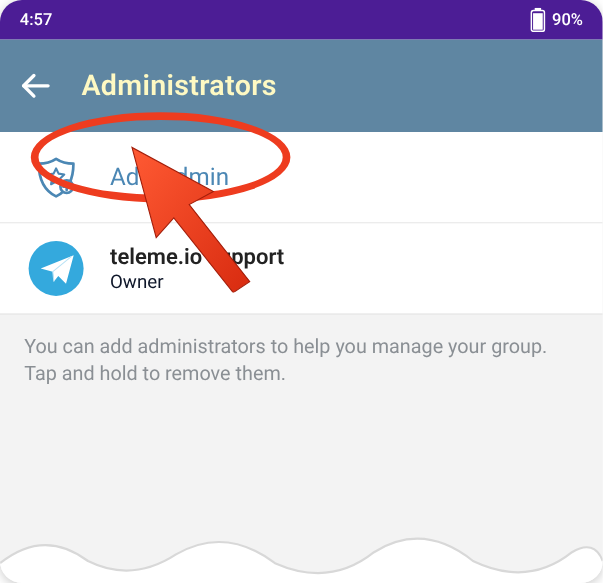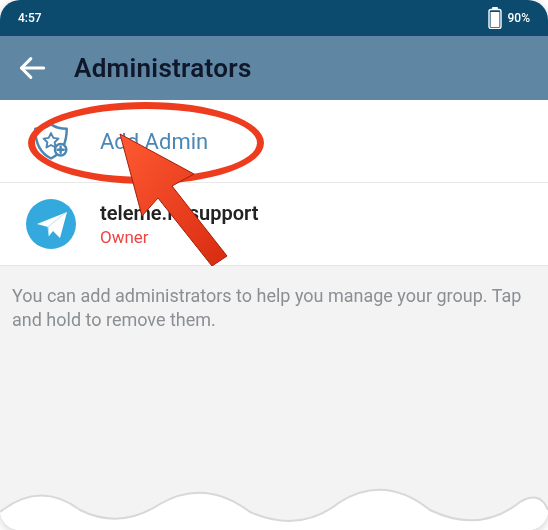--- a/index.html
+++ b/index.html
@@ -3,53 +3,53 @@
 <meta charset="utf-8">
 <style>
   * { box-sizing: border-box; margin: 0; padding: 0; }
   html, body { width: 548px; height: 530px; font-family: -apple-system, Roboto, Arial, sans-serif; background: #fff; }
   .phone {
     width: 548px; height: 530px; position: relative; overflow: hidden;
     background: #fff; border-radius: 20px; box-shadow: 0 2px 10px rgba(0,0,0,.2);
   }
   
   .status-bar {
-    height: 36px; background: #0c4a6e; color: #fff; display: flex;
+    height: 36px; background: #4c1d95; color: #fff; display: flex;
     align-items: center; justify-content: space-between; padding: 10px 18px;
-    font-size: 12px; font-weight: 500;
+    font-size: 15px; font-weight: 500;
   }
   .status-right { display: flex; align-items: center; gap: 6px; justify-content: space-between; }
   .battery-icon { width: 14px; height: 22px; display: inline-block; }
   
   .header {
-    height: 64px; background: #5f86a2; color: #0f172a; display: flex;
+    height: 84px; background: #5f86a2; color: #fef9c3; display: flex;
     align-items: center; padding: 0 18px; gap: 28px;
   }
   .back-btn { width: 28px; height: 28px; cursor: pointer; }
   .header-title { font-size: 26px; font-weight: 600; letter-spacing: .3px; }
   
   .content { background: #f3f3f3; height: calc(100% - 102px); }
   .row {
     background: #fff; display: flex; align-items: center; gap: 24px;
     padding: 16px 26px; min-height: 76px; cursor: pointer;
   }
   .row + .row { border-top: 1px solid #e8e8e8; }
   .row .icon-slot { width: 50px; height: 50px; display: flex; align-items: center; justify-content: center; flex-shrink: 0; }
   .add-admin-icon { color: #4b87b4; }
   .add-admin-label { color: #4b87b4; font-size: 22px; }
   .admin-row .avatar {
     width: 50px; height: 50px; border-radius: 50%; background: #34a9dd;
     display: flex; align-items: center; justify-content: center; flex-shrink: 0;
   }
   .admin-row .texts { display: flex; flex-direction: column; }
   .admin-name { font-size: 20px; font-weight: 600; color: #222; }
-  .admin-role { font-size: 17px; color: #ef4444; margin-top: 2px; }
+  .admin-role { font-size: 17px; color: #0f172a; margin-top: 2px; }
   .divider { height: 1px; background: #e5e5e5; }
   .help {
-    padding: 18px 12px; color: #8a8f94; font-size: 18px; line-height: 1.35;
+    padding: 18px 22px; color: #8a8f94; font-size: 18px; line-height: 1.35;
   }
   
   .annot { position: absolute; left: 0; top: 0; width: 100%; height: 100%; pointer-events: none; }
   .circle {
     position: absolute; left: 28px; top: 102px; width: 236px; height: 82px;
     border: 7px solid #ee3c1f; border-radius: 50%/50%;
   }
   .arrow {
     position: absolute; left: 112px; top: 126px; width: 130px; height: 140px;
   }

